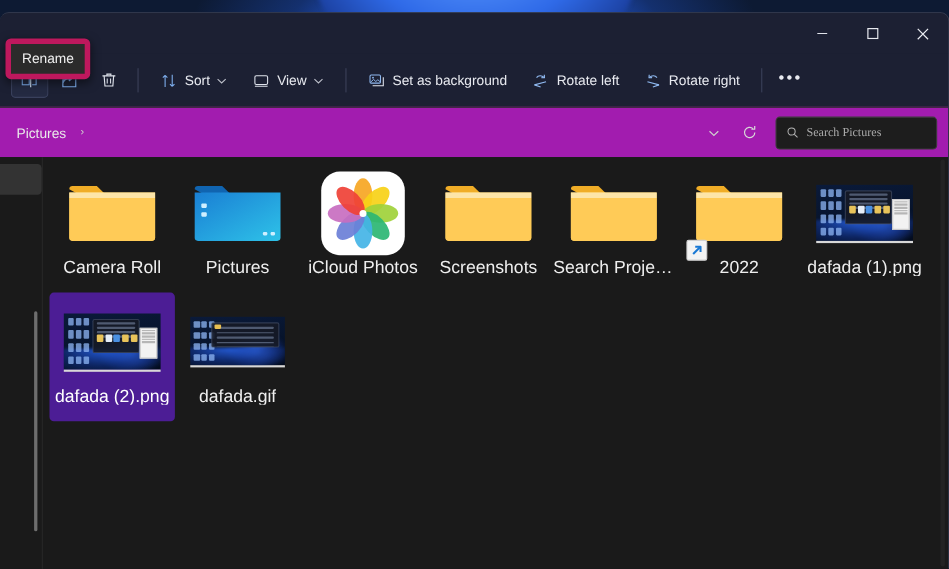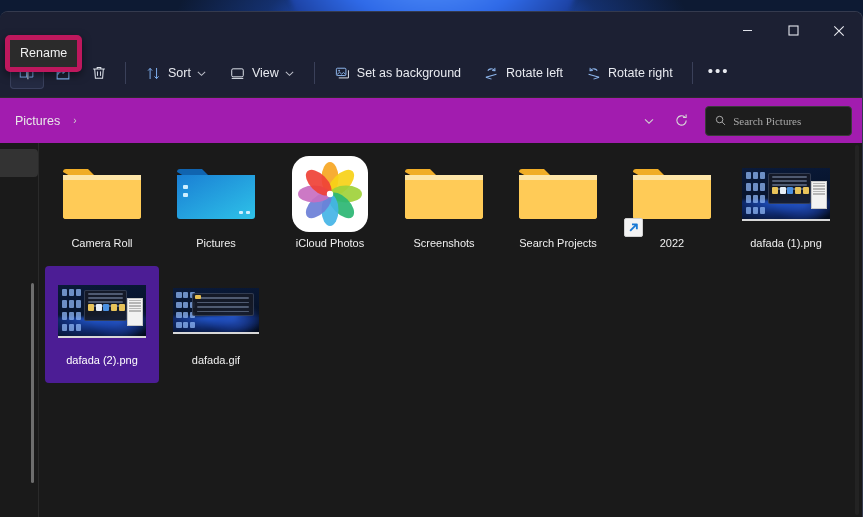--- a/index.html
+++ b/index.html
@@ -251,21 +251,21 @@
     width: 90px;
     height: 78px;
     display: flex;
     align-items: center;
     justify-content: center;
     position: relative;
   }
   .tile .label {
     margin-top: 3px;
     color: #efefef;
-    font-size: 11px;
+    font-size: 16px;
     text-align: right;
     max-width: 110px;
     white-space: nowrap;
     overflow: hidden;
     text-overflow: ellipsis;
     line-height: 15px;
   }
   .tile.selected .label { color: #ffffff; }
 
   .shortcut-badge {

